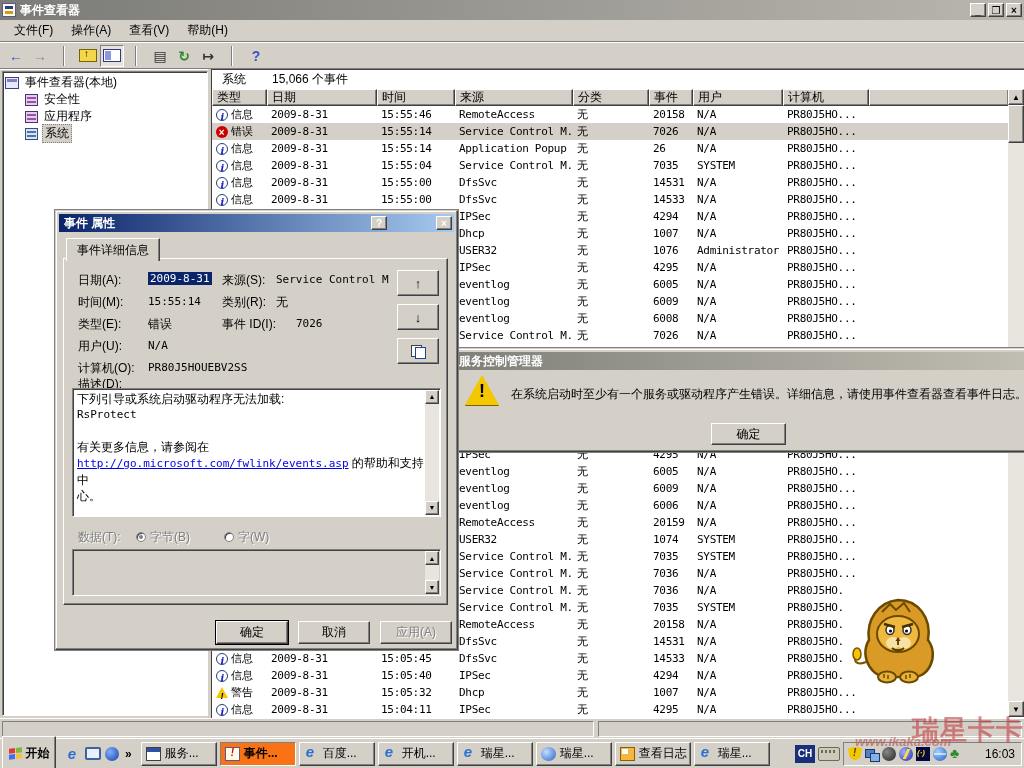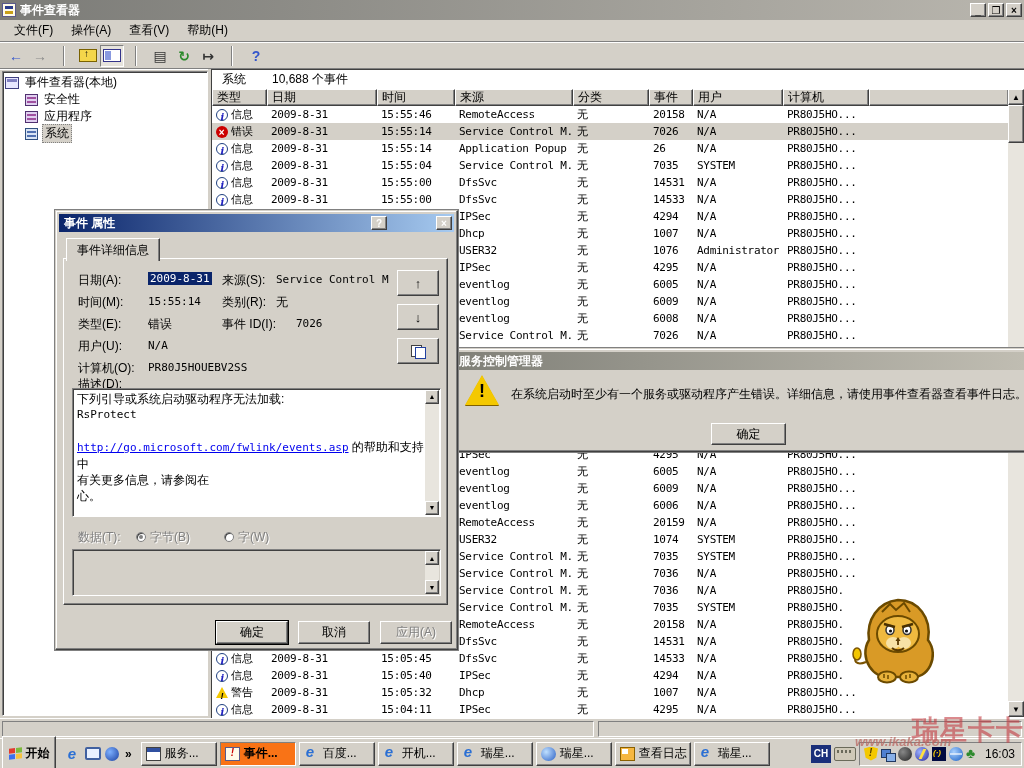--- a/index.html
+++ b/index.html
@@ -136,21 +136,21 @@
   .tr-net::before { content:""; position:absolute; left:0; top:2px; width:8px; height:7px; background:#5080d0; border:1px solid #203860; }
   .tr-net::after { content:""; position:absolute; left:5px; top:6px; width:8px; height:7px; background:#88b0e8; border:1px solid #203860; }
   .tr-spk { border-radius:50%; background:radial-gradient(circle at 35% 35%, #888, #222); }
   .tr-bolt { border-radius:50%; background:radial-gradient(circle at 35% 35%, #9ab0ff, #2a2a9a); }
   .tr-bolt::before { content:""; position:absolute; left:6px; top:2px; width:3px; height:10px; background:#ffe040; transform:skewX(-25deg); }
   .tr-sig { background:#000a40; }
   .tr-sig::before { content:"(·)"; position:absolute; left:1px; top:1px; font-size:8px; color:#ffd400; font-weight:bold; }
   .tr-globe { border-radius:50%; background:radial-gradient(circle at 35% 35%, #a8d0ff, #1a5fc4); }
   .tr-globe::before { content:""; position:absolute; left:1px; top:6px; width:12px; height:2px; background:rgba(255,255,255,.6); }
   .tr-tree::before { content:"♣"; position:absolute; left:0; top:-2px; color:#2d8a2d; font-size:14px; }
-  .clock { padding-left:2px; }
+  .clock { padding-left:2px;margin-left:16px; }
 
   
   #lion { position:absolute; left:846px; top:590px; width:100px; height:100px; background:#fff; z-index:5; }
   #wm-big { position:absolute; left:912px; top:712px; font-size:27px; font-weight:bold; color:rgba(195,60,66,0.6); z-index:40; letter-spacing:1px; }
   #wm-small { position:absolute; left:855px; top:734px; font-size:13px; font-weight:bold; color:rgba(185,105,100,0.75); z-index:40; font-style:italic; }
 </style>
 </head>
 <body>
 
 <div id="screen">
@@ -242,21 +242,21 @@
           <span class="ico-log blue"></span>
           <span class="lbl">系统</span>
         </div>
       </div>
   </div>
   <div class="splitter"></div>
 
   <div class="listpanel">
     <div class="banner">
       <span>系统</span>
-      <span>10,688 个事件</span>
+      <span>15,066 个事件</span>
     </div>
     <div class="lv-head">
 
     <span class="hcell">类型</span>
         <span class="hcell">日期</span>
         <span class="hcell">时间</span>
         <span class="hcell">来源</span>
         <span class="hcell">分类</span>
         <span class="hcell">事件</span>
         <span class="hcell">用户</span>
@@ -877,22 +877,22 @@
       <span class="btn nav-btn" style="top:45px;">↓</span>
       <span class="btn nav-btn" style="top:79px;">
           <i class="copy-ico"></i>
         </span>
 
       <span class="fld" style="left:14px; top:117px;">描述(D):</span>
       <div class="descbox">
         <div>下列引导或系统启动驱动程序无法加载:</div>
         <div class="mono">RsProtect</div>
         <div>&nbsp;</div>
+        <div>有关更多信息，请参阅在</div>
         <div><a class="link">http://go.microsoft.com/fwlink/events.asp</a><span> 的帮助和支持中</span></div>
-        <div>有关更多信息，请参阅在</div>
         <div>心。</div>
         <span class="box-scroll">
           <span class="sb-btn btn" style="top:0">▲</span>
           <span class="sb-btn btn" style="bottom:0">▼</span>
         </span>
       </div>
 
       <span class="fld gray-label" style="left:14px; top:270px;">数据(T):</span>
       <span class="fld gray-label" style="left:72px; top:270px;"><i class="radio on"></i><span>字节(B)</span></span>
       <span class="fld gray-label" style="left:160px; top:270px;"><i class="radio"></i><span>字(W)</span></span>

